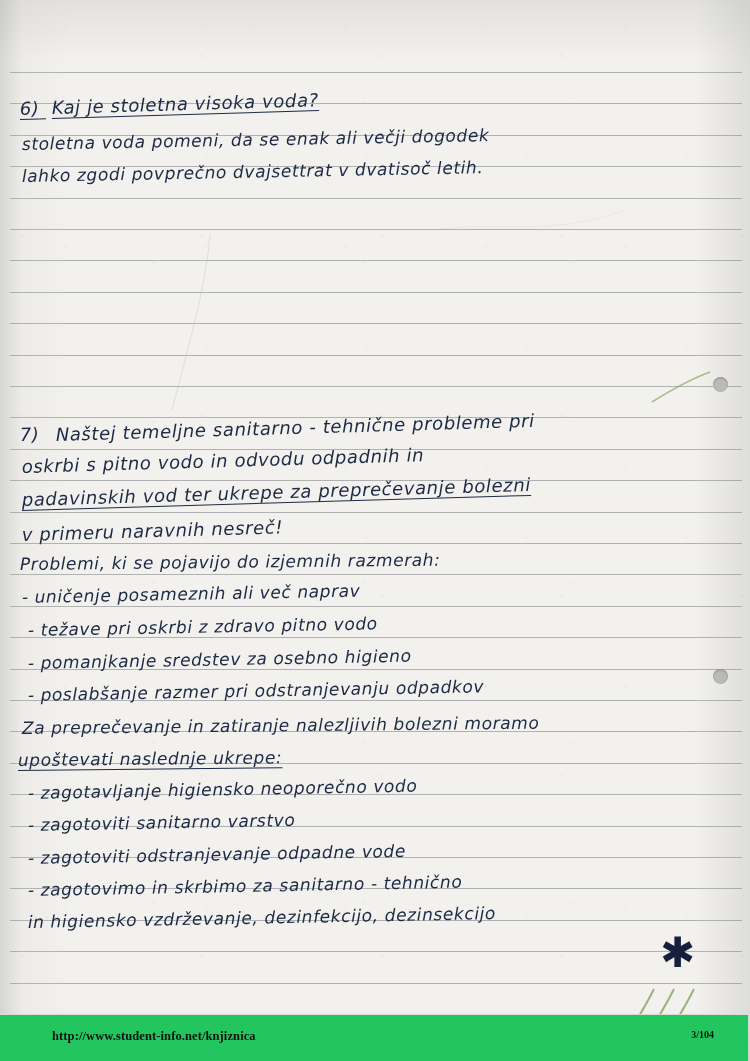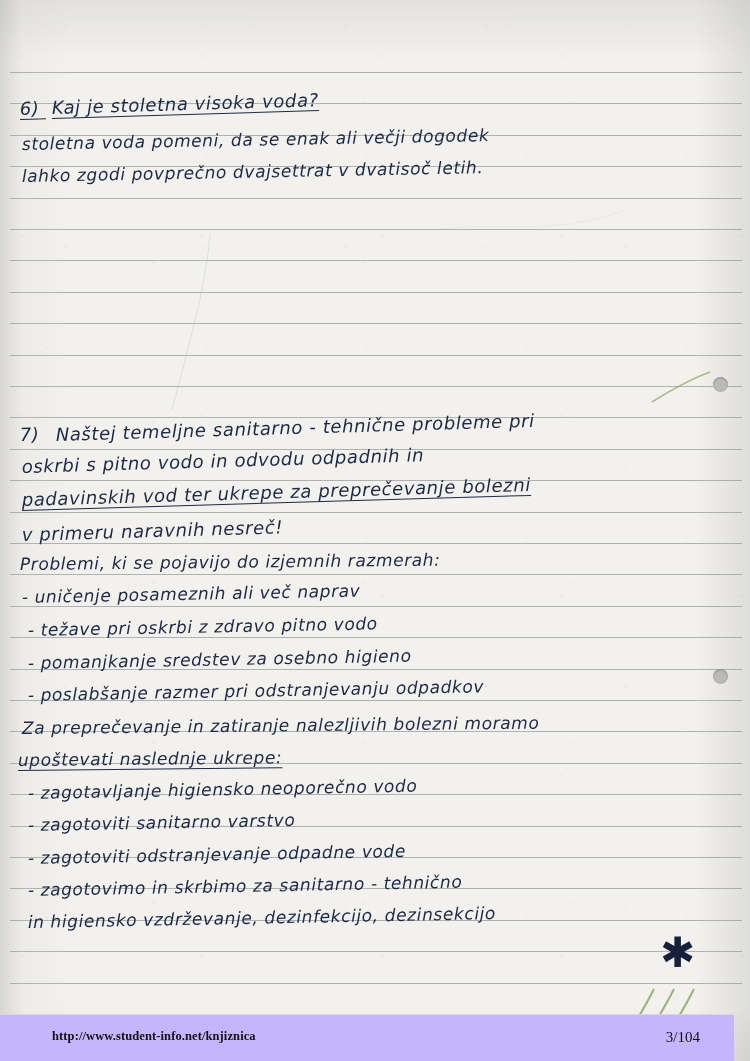--- a/index.html
+++ b/index.html
@@ -87,43 +87,43 @@
   }
   .star {
     position: absolute;
     font-size: 42px;
     color: #16203c;
     font-family: "DejaVu Sans", sans-serif;
     line-height: 1;
   }
   .footer {
     position: absolute;
-    left: 0; right: 16px;
+    left: 0; right: 2px;
     bottom: 0;
     height: 46px;
-    background: #c4b5fd;
+    background: #22c55e;
     border-top: 1px solid #d9d9d9;
   }
   .footer-url {
     position: absolute;
     left: 52px;
     top: 14px;
     font-family: "Liberation Serif", serif;
     font-size: 12.5px;
     font-weight: bold;
     color: #111;
     letter-spacing: .1px;
   }
   .footer-page {
     position: absolute;
     right: 34px;
     top: 14px;
     font-family: "Liberation Serif", serif;
-    font-size: 15px;
-    font-weight: normal;
+    font-size: 10px;
+    font-weight: bold;
     color: #111;
   }
   .smudge {
     position: absolute;
     pointer-events: none;
     opacity: .35;
   }
 </style>
 </head>
 <body>

